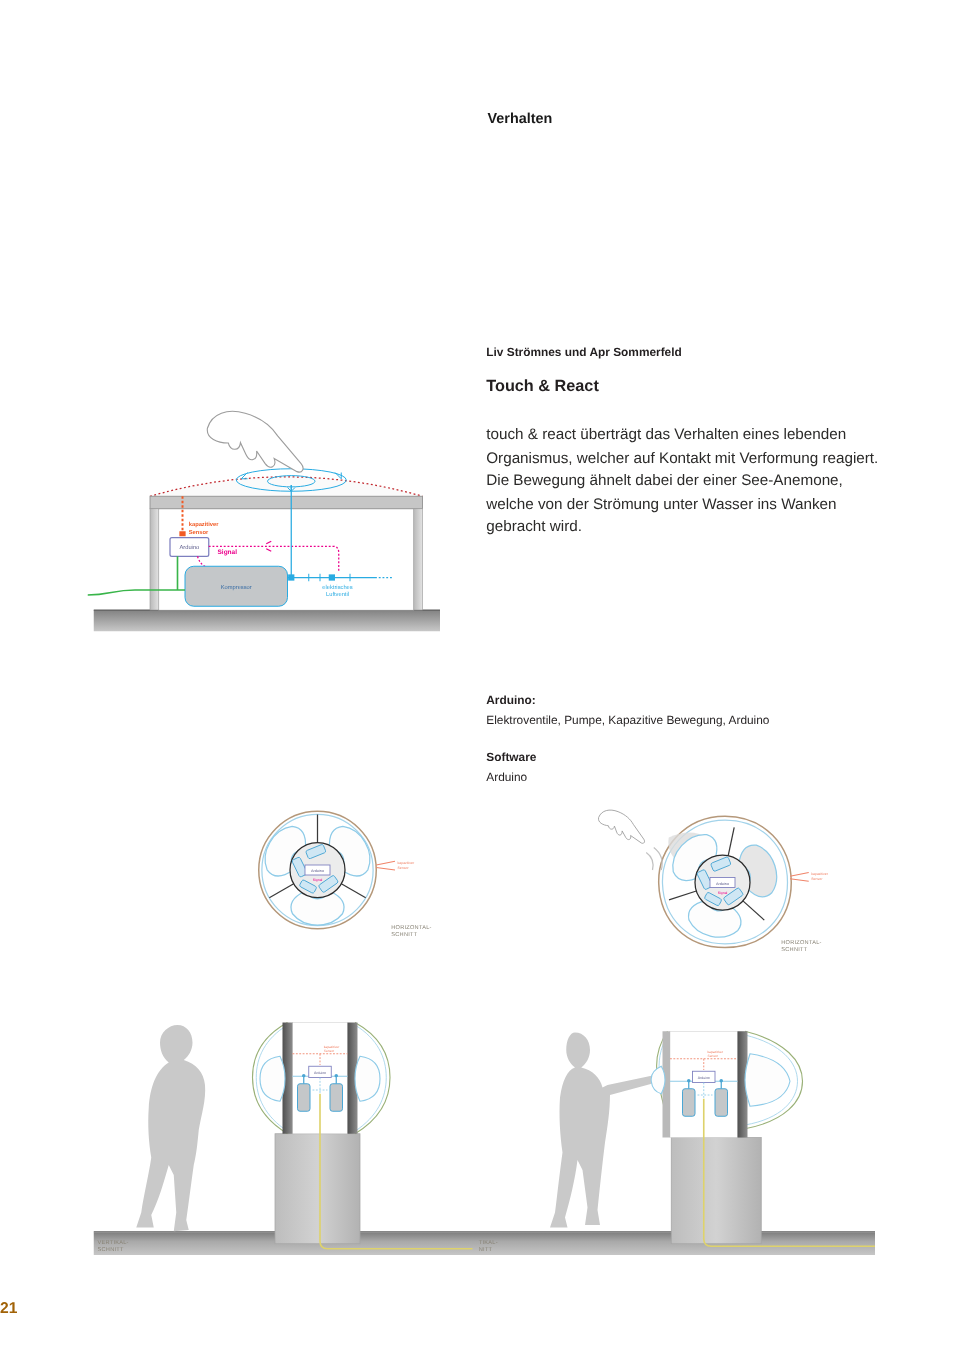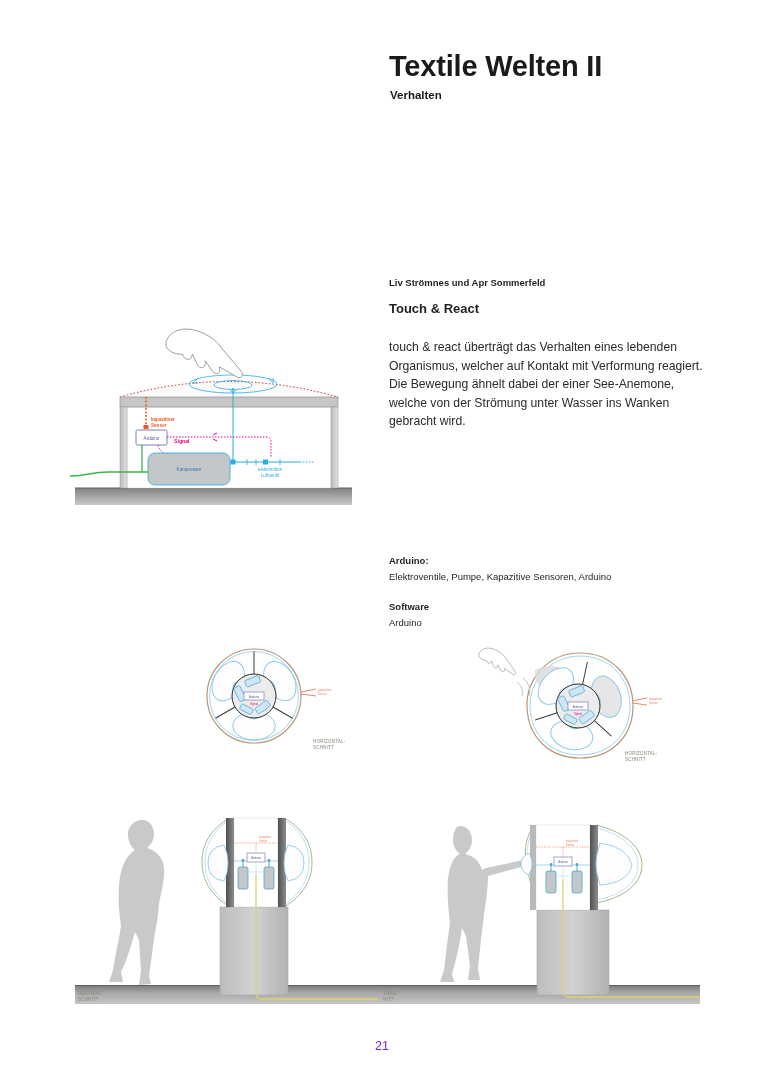--- a/index.html
+++ b/index.html
@@ -14,46 +14,45 @@
   .byline{left:389px;top:277px;font-size:9.5px;font-weight:700;}
   .body-par{left:389px;width:320px;font-size:12.2px;line-height:18.6px;white-space:pre-line;color:#2b2a29;margin-top:34px;}
   .par1{top:304px;}
   .par2{top:417px;}
   .spec-label{left:389px;font-size:9.5px;font-weight:700;}
   .spec-value{left:389px;font-size:9.5px;}
   .hw-label{top:555px;}
   .hw-value{top:571px;}
   .sw-label{top:601px;}
   .sw-value{top:617px;}
-  .pageno{left:0;right:0;top:1039px;text-align:center;font-size:12.5px;color:#6d28d9;}
+  .pageno{left:0;right:0;top:1039px;text-align:left;font-size:12.5px;color:#a16207;font-weight:bold;}
   .section-caption{font-size:4.5px;line-height:6px;color:#8a8578;letter-spacing:0.2px;white-space:pre-line;}
   .ground-strip{
     left:75px;top:985px;width:625px;height:18px;
     background:linear-gradient(#7f7f7f,#a9a9a9 40%,#c6c6c6);
     border-top:1px solid #5f5f5f;
   }
   svg text{font-family:"Liberation Sans",sans-serif;}
 </style>
 </head>
 <body>
 
 <div class="page">
 
-  <div class="abs title">Textile Welten II</div>
   <div class="abs subtitle">Verhalten</div>
 
   <div class="abs heading">Touch &amp; React</div>
   <div class="abs byline">Liv Strömnes und Apr Sommerfeld</div>
   <div class="abs body-par par1">touch &amp; react überträgt das Verhalten eines lebenden
 Organismus, welcher auf Kontakt mit Verformung reagiert.
 Die Bewegung ähnelt dabei der einer See-Anemone,
 welche von der Strömung unter Wasser ins Wanken
 gebracht wird.</div>
   <div class="abs spec-label hw-label">Arduino:</div>
-  <div class="abs spec-value hw-value">Elektroventile, Pumpe, Kapazitive Sensoren, Arduino</div>
+  <div class="abs spec-value hw-value">Elektroventile, Pumpe, Kapazitive Bewegung, Arduino</div>
   <div class="abs spec-label sw-label">Software</div>
   <div class="abs spec-value sw-value">Arduino</div>
 
   <div class="abs ground-strip"></div>
 
   <svg class="abs" style="left:70px;top:328px;" width="290" height="187" viewBox="0 0 290 187">
     <defs>
       <linearGradient id="gnd" x1="0" y1="0" x2="0" y2="1">
         <stop offset="0" stop-color="#828282"></stop>
           <stop offset="1" stop-color="#c8c8c8"></stop>

